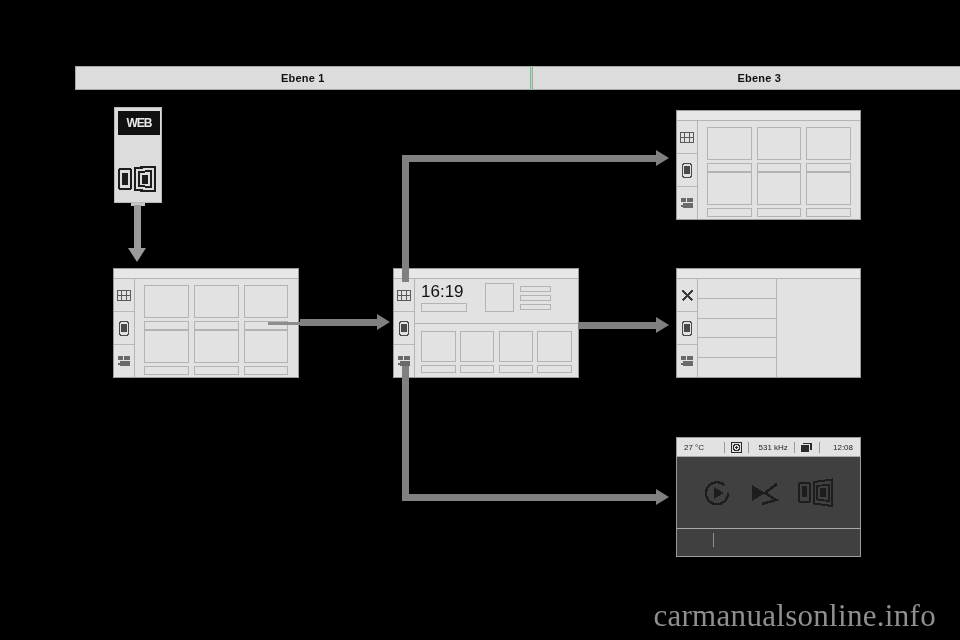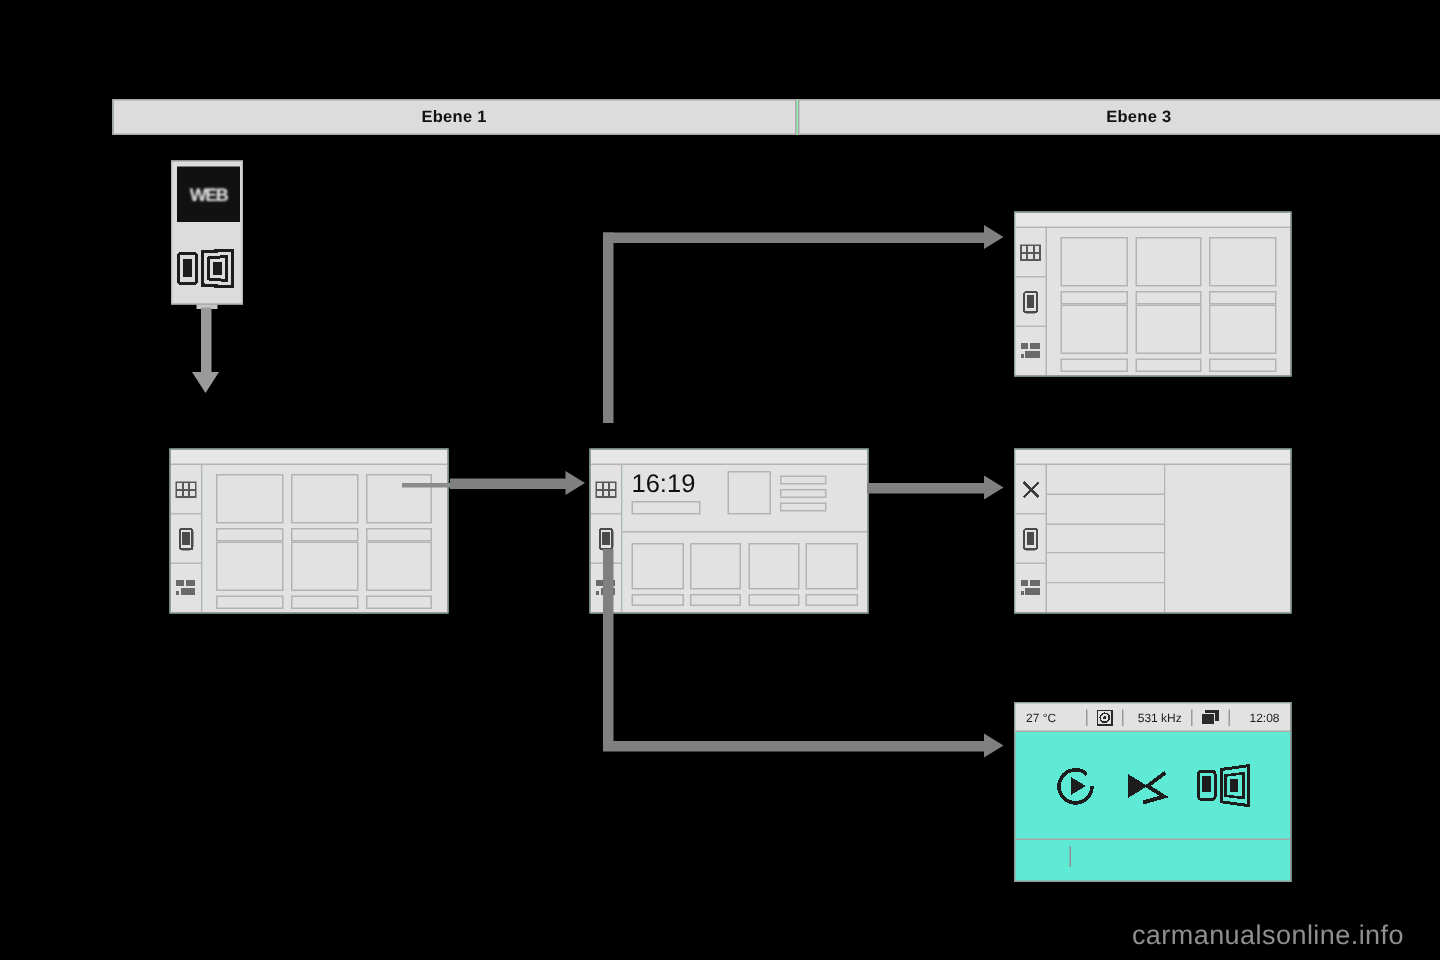--- a/index.html
+++ b/index.html
@@ -10,22 +10,22 @@
   
   .header-band{position:absolute;left:75px;top:66px;width:912px;height:24px;
       display:flex;background:#86efac;}
   .hdr-cell{flex:1;background:#dcdcdc;border:1px solid #a8a8a8;
       display:flex;align-items:center;justify-content:center;
       font-size:11px;font-weight:bold;color:#111;letter-spacing:.2px;
       margin-right:1px;}
   .hdr-cell:last-child{margin-right:0;}
 
   
-  .screen{position:absolute;background:#5eead4;border:1px solid #9b9b9b;
-      box-sizing:border-box;margin-top:31px;}
+  .screen{position:absolute;background:#404040;border:1px solid #9b9b9b;
+      box-sizing:border-box;}
   .titlebar{height:9px;background:#e7e7e7;border-bottom:1px solid #b4b4b4;}
   .body-row{display:flex;height:calc(100% - 10px);}
   .rail{width:21px;border-right:1px solid #b4b4b4;box-sizing:border-box;
       display:flex;flex-direction:column;background:#e2e2e2;}
   .rail-btn{flex:1;display:flex;align-items:center;justify-content:center;
       border-bottom:1px solid #b8b8b8;box-sizing:border-box;}
   .rail-btn:last-child{border-bottom:none;}
   .content{flex:1;background:#e2e2e2;box-sizing:border-box;position:relative;
       padding:6px 7px;}
 
@@ -77,42 +77,42 @@
   .info-main{height:72px;display:flex;align-items:center;
       justify-content:space-around;padding:0 16px;box-sizing:border-box;
       border-bottom:1px solid #a8a8a8;}
   .info-foot{height:auto;flex:1;position:relative;}
   .info-foot:after{content:"";position:absolute;left:36px;top:4px;
       width:1px;height:14px;background:#8f8f8f;}
 
   
   .device{position:absolute;left:114px;top:107px;width:48px;height:96px;
       background:#dcdcdc;border:1px solid #b9b9b9;box-sizing:border-box;}
-  .device-disp{position:absolute;left:3px;top:3px;width:42px;height:37px;
+  .device-disp{position:absolute;left:3px;top:3px;width:42px;height:24px;
       background:#111;display:flex;align-items:center;justify-content:center;}
   .device-disp span{color:#e8e8e8;font-size:12px;font-weight:bold;
       letter-spacing:-1px;filter:blur(0.6px);font-family:"Liberation Sans",sans-serif;}
   .device-icons{position:absolute;left:0;top:48px;width:100%;height:46px;
       display:flex;align-items:center;justify-content:center;}
   .device-foot{position:absolute;left:50%;bottom:-4px;transform:translateX(-50%);
       width:14px;height:3px;background:#c6c6c6;}
 
   
   .conn{position:absolute;background:#808080;}
   .arrowhead{position:absolute;width:0;height:0;}
   .ah-right{border-top:8px solid transparent;border-bottom:8px solid transparent;
       border-left:13px solid #808080;}
   .ah-down{border-left:9px solid transparent;border-right:9px solid transparent;
       border-top:14px solid #9a9a9a;}
 
   .thin-line{position:absolute;background:#8c8c8c;}
 
   
   .watermark{position:absolute;right:24px;bottom:6px;color:#8f8f8f;
-      font-size:18px;letter-spacing:.3px;font-family:Liberation Sans, sans-serif;}
+      font-size:31px;letter-spacing:.3px;font-family:Liberation Serif, serif;}
 </style>
 </head>
 <body>
 
 <div class="stage">
 
   <div class="header-band">
     <div class="hdr-cell">Ebene 1</div>
     <div class="hdr-cell">Ebene 3</div>
   </div>

